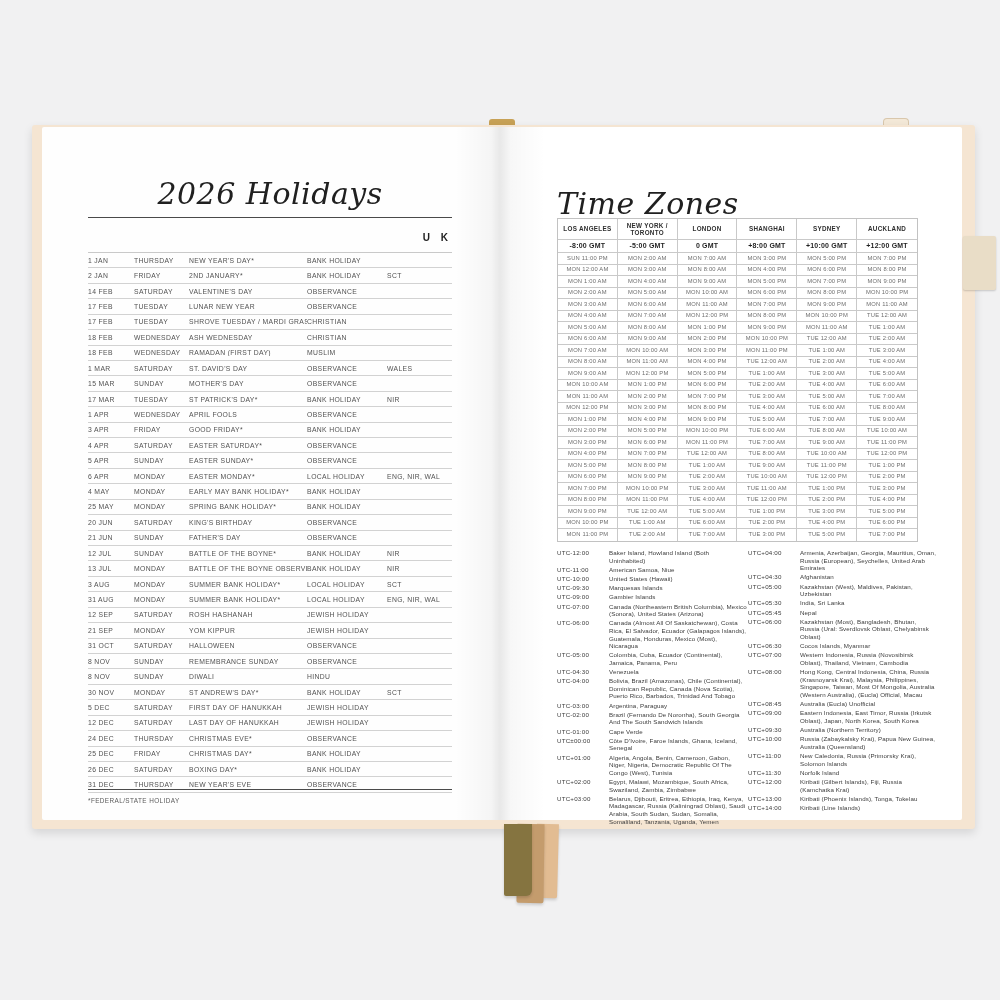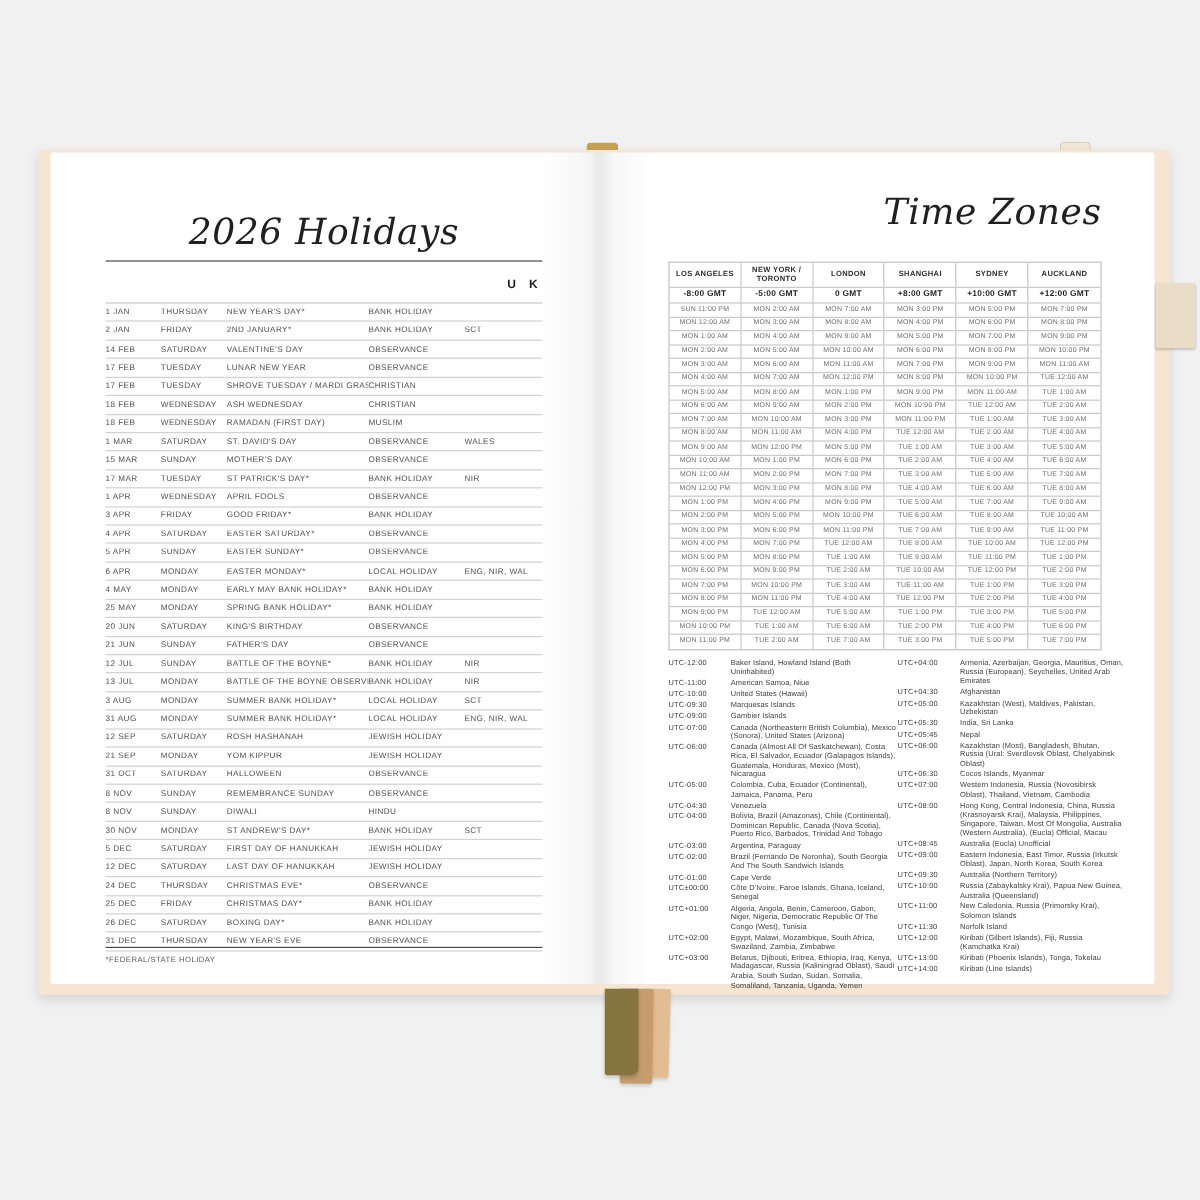--- a/index.html
+++ b/index.html
@@ -28,21 +28,21 @@
   .r1{top:217px;} .r2{top:789px;}
   .uk-label{position:absolute;left:88px;top:232px;width:364px;text-align:right;
     font-size:10px;font-weight:bold;letter-spacing:4px;color:#222;}
   .hol-table{position:absolute;left:88px;top:252px;width:364px;border-top:1px solid #c9c9c9;}
   .h-row{display:grid;grid-template-columns:46px 55px 118px 80px 1fr;align-items:center;
     height:14.43px;border-bottom:1px solid #d2d2d2;}
   .hc{font-size:6.8px;letter-spacing:.35px;color:#515151;white-space:nowrap;overflow:hidden;}
   .footnote{position:absolute;left:88px;top:797px;font-size:6.4px;letter-spacing:.4px;color:#5a5a5a;}
 
   
-  .tz-title{position:absolute;left:557px;top:160px;width:361px;text-align:right;
+  .tz-title{position:absolute;left:557px;top:186px;width:361px;text-align:left;
     font-family:"DejaVu Serif",serif;font-style:italic;font-size:30px;color:#202020;letter-spacing:.5px;}
   .tz-table{position:absolute;left:557px;top:218px;width:361px;border:1px solid #c2c2c2;box-sizing:border-box;}
   .tz-head,.tz-offsets,.tz-row{display:grid;grid-template-columns:repeat(6,1fr);}
   .tz-head .tz-cell{height:21px;font-size:6.3px;font-weight:bold;color:#2e2e2e;letter-spacing:.3px;}
   .tz-offsets .tz-cell{height:13px;font-size:7px;font-weight:bold;color:#1f1f1f;letter-spacing:.2px;}
   .tz-row .tz-cell{height:11.5px;font-size:5.8px;color:#6e6e6e;letter-spacing:.2px;}
   .tz-cell{display:flex;align-items:center;justify-content:center;text-align:center;
     border-right:1px solid #c9c9c9;border-bottom:1px solid #c9c9c9;padding:0 2px;box-sizing:border-box;line-height:1.15;}
   .tz-head .tz-cell:last-child,.tz-offsets .tz-cell:last-child,.tz-row .tz-cell:last-child{border-right:none;}
   .tz-row:last-child .tz-cell{border-bottom:none;}

